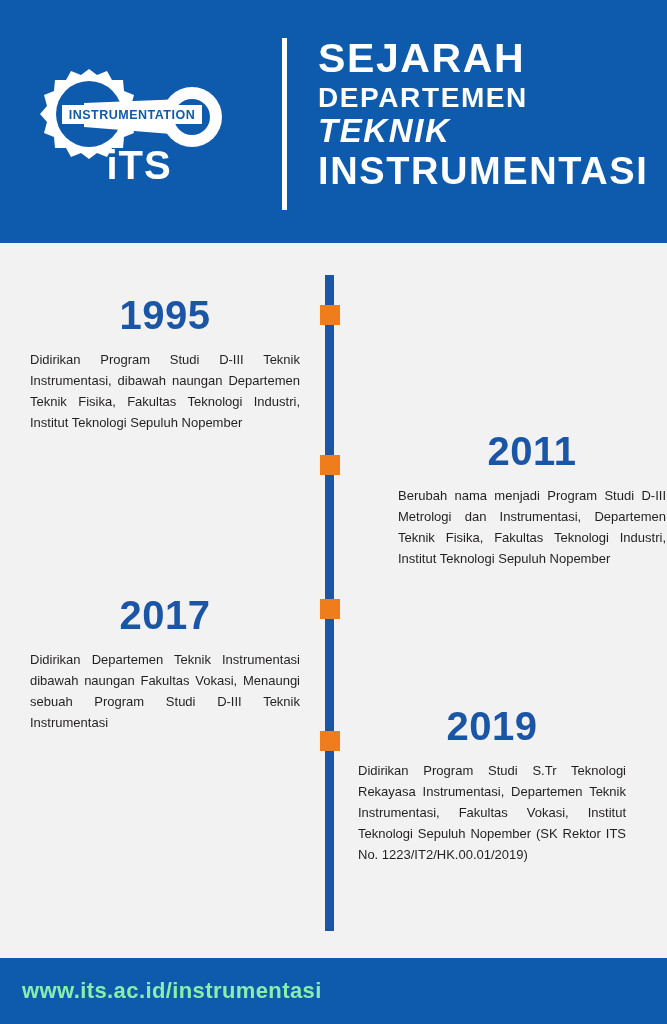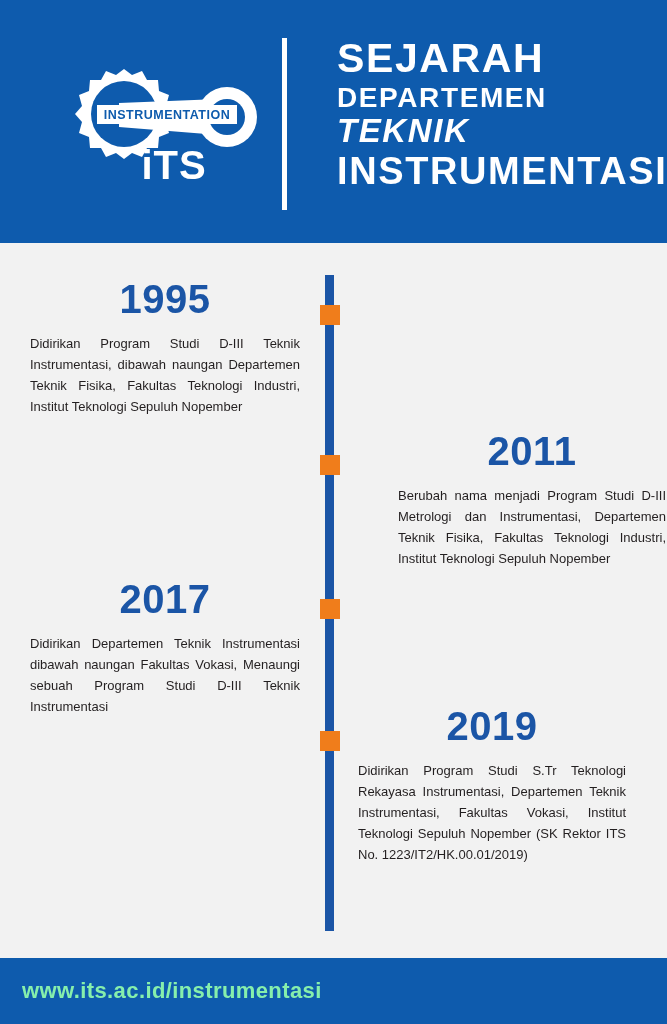--- a/index.html
+++ b/index.html
@@ -24,36 +24,34 @@
     background:#0e5bad;
     display:flex;
     align-items:center;
   }
   .logo-wrap {
     width:278px;
     height:243px;
     display:flex;
     align-items:center;
     justify-content:center;
-    margin-left:35px;
   }
   .divider {
     position:absolute;
     left:282px;
     top:38px;
     width:5px;
     height:172px;
     background:#ffffff;
   }
   .title-block {
     position:absolute;
     left:318px;
     top:36px;
     width:330px;
-    margin-left:19px;
   }
   .title-line {
     color:#ffffff;
     font-weight:bold;
     letter-spacing:1.6px;
     line-height:1.12;
   }
   .t1 { font-size:41px; }
   .t2 { font-size:28px; }
   .t3 { font-size:33px;font-style:italic; }
@@ -102,21 +100,21 @@
     letter-spacing:0.5px;
     line-height:1;
     margin-bottom:14px;
   }
   .entry .desc {
     font-size:13px;
     color:#231f20;
     line-height:1.62;
     text-align:justify;
   }
-  .left { text-align:left; }
+  .left { text-align:left;margin-top:16px; }
   .left .year { text-align:center; }
   .right .year { text-align:center; }
 
   
   .footer {
     position:absolute;
     left:0;
     top:958px;
     width:667px;
     height:66px;

